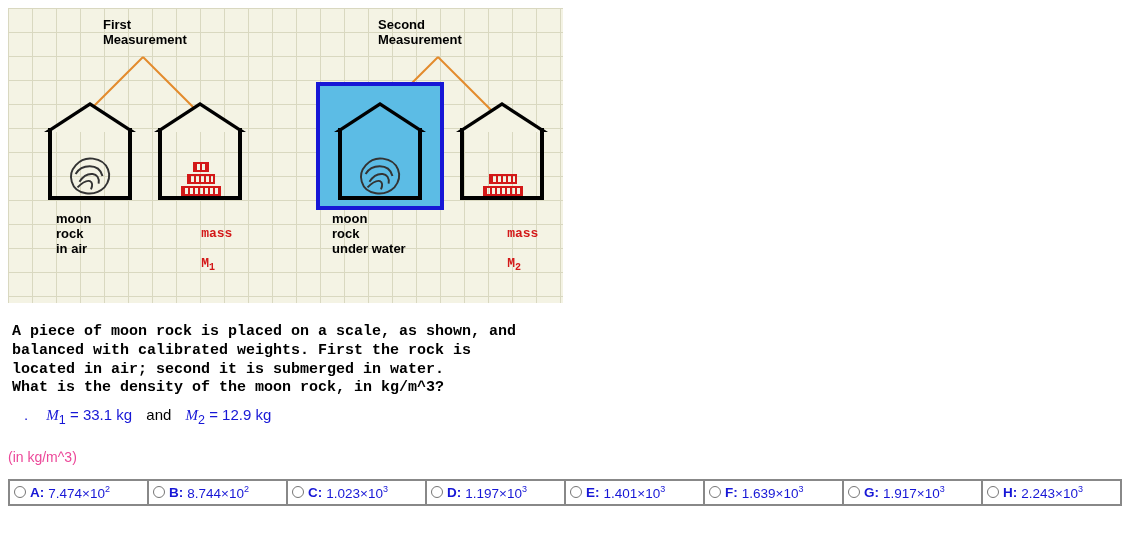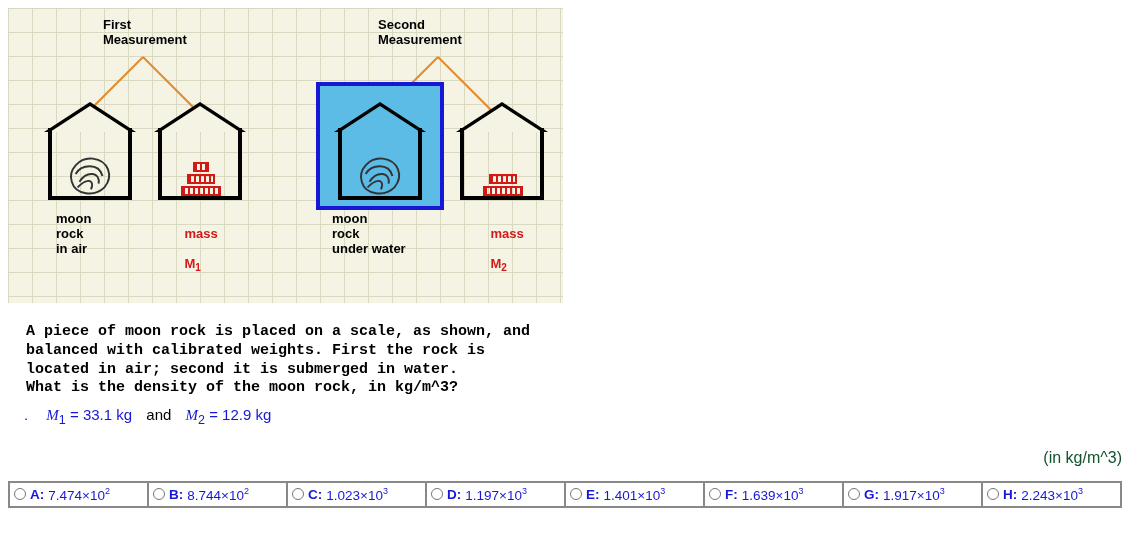--- a/index.html
+++ b/index.html
@@ -24,21 +24,21 @@
     font-family: "Comic Sans MS", "Comic Sans", cursive, sans-serif;
   }
   .d-label {
     position: absolute;
     font-weight: bold;
     font-size: 13px;
     line-height: 1.15;
     white-space: pre;
   }
   .black { color: #000; }
-  .red   { color: #d31818; }
+  .red   { color: #d31818; font-family: Liberation Mono, monospace; }
   .sub   { font-size: 10px; vertical-align: -3px; }
   .hanger-line {
     position: absolute;
     height: 2px;
     background: #e38b2c;
     transform-origin: left center;
   }
   .house {
     position: absolute;
     width: 92px; height: 100px;
@@ -88,37 +88,36 @@
     position: absolute;
     border: 4px solid #1717d6;
     background: #5cbce5;
   }
   
   .question-text {
     font-family: "Courier New", Courier, monospace;
     font-weight: bold;
     font-size: 15px;
     white-space: pre-wrap;
-    margin: 20px 0 8px 18px;
+    margin: 20px 0 8px 4px;
     line-height: 1.25;
   }
   .given-line {
     color: #1717d6;
     margin: 6px 0 0 16px;
     font-size: 15px;
   }
   .given-line .dot { color:#1717d6; margin:0 14px 0 0; }
   .given-line i { font-style: italic; font-family: "Times New Roman", serif; }
   .given-line .eq { font-family: Arial, sans-serif; }
   .given-line .and { color:#000; margin:0 10px; }
   .unit-line {
-    color: #14532d;
+    color: #ec4899;
     margin: 22px 0 14px 0;
-    font-size: 16px;
-    text-align: right;
+    font-size: 14px;
   }
   
   .answers {
     display: flex;
     width: 100%;
     border-top: 2px solid #888;
     border-left: 2px solid #888;
   }
   .ans {
     flex: 1 1 0;

